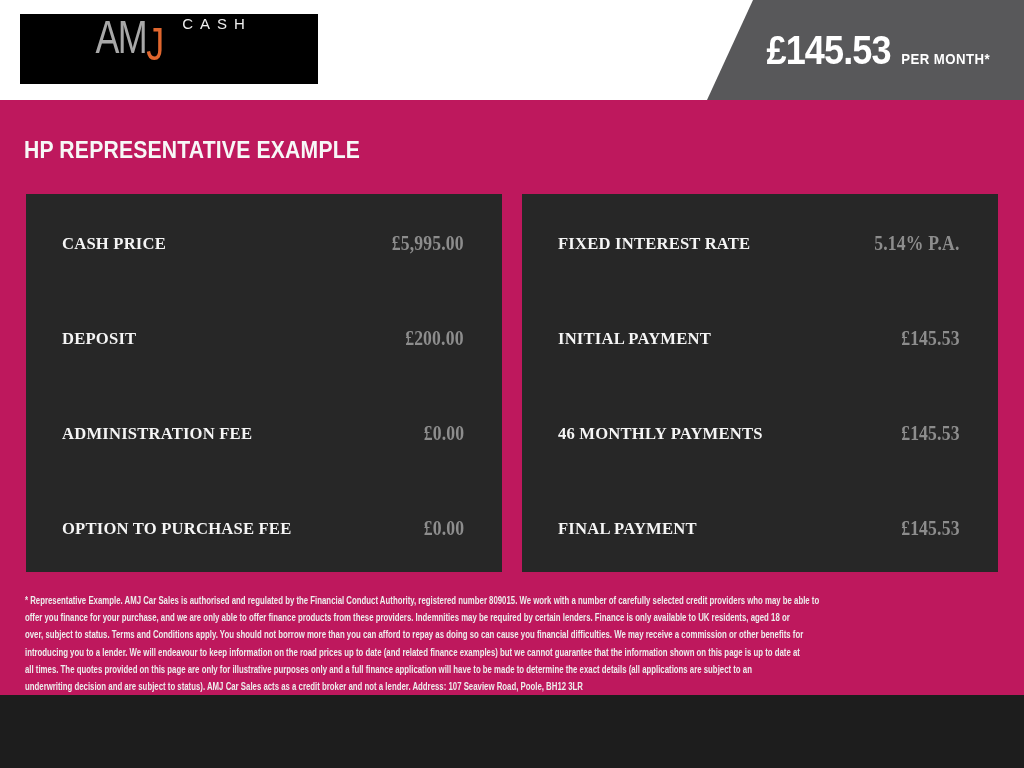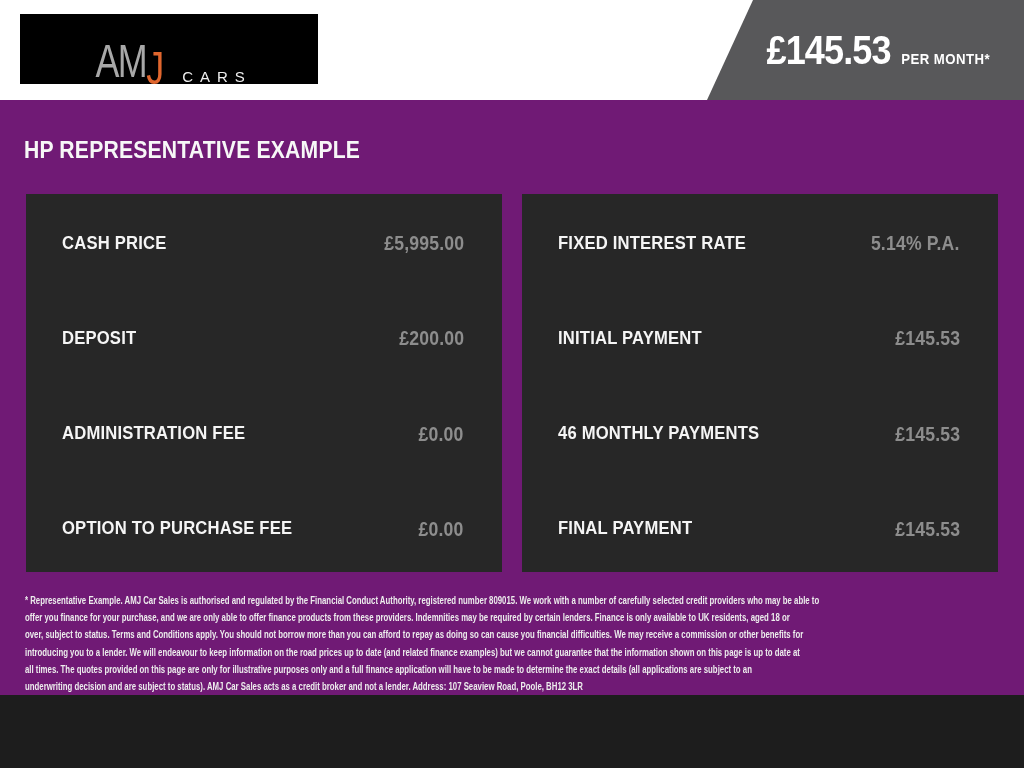--- a/index.html
+++ b/index.html
@@ -8,21 +8,21 @@
     background:#1d1d1d;
     font-family:"Liberation Sans", sans-serif;
     position:relative;
   }
   
   .header{
     position:relative;height:100px;background:#ffffff;overflow:hidden;
   }
   .logo-box{
     position:absolute;left:20px;top:14px;width:298px;height:70px;
-    background:#000000;display:flex;align-items:flex-end;justify-content:center;
+    background:#000000;display:flex;align-items:flex-start;justify-content:center;
   }
   .logo-amj{
     font-size:46px;font-weight:normal;letter-spacing:-2px;color:#a8a8a8;
     transform:scaleX(0.78);transform-origin:center;display:inline-block;line-height:1;
     white-space:nowrap;
   }
   .logo-j{
     color:#e0662e;display:inline-block;transform:translateY(7px);
   }
   .logo-cars{
@@ -39,28 +39,28 @@
     display:flex;align-items:baseline;transform:scaleX(0.88);transform-origin:center;
     padding-left:30px;white-space:nowrap;
   }
   .hero-amount{
     color:#ffffff;font-size:41px;font-weight:bold;letter-spacing:-1px;line-height:1;
   }
   .hero-per{
     color:#ffffff;font-size:15px;font-weight:bold;margin-left:12px;letter-spacing:0.5px;
   }
   
-  .main{position:relative;background:#701a75;}
+  .main{position:relative;background:#be185d;}
   .page-title{
     margin:0;padding:37px 0 0 26px;
     color:#f7f7f7;font-size:23px;font-weight:bold;letter-spacing:0.2px;
     transform:scaleX(0.92);transform-origin:left center;white-space:nowrap;
   }
   .panels{
-    display:flex;gap:20px;margin:30px 26px 0 26px;
+    display:flex;gap:20px;margin:30px 26px 0 26px;font-family:Liberation Serif, serif;
   }
   .panel{
     flex:1;height:378px;background:#272727;box-sizing:border-box;
     padding:36px 38px 30px 36px;
     display:flex;flex-direction:column;justify-content:space-between;
   }
   .finance-row{
     display:flex;justify-content:space-between;align-items:center;height:26px;
   }
   .finance-label{
@@ -79,21 +79,21 @@
     color:#ededed;font-size:11px;font-weight:bold;line-height:17.2px;
     transform:scaleX(0.71);transform-origin:left center;white-space:nowrap;
   }
 </style>
 </head>
 <body>
 
 <div class="header">
   <div class="logo-box">
     <span class="logo-amj"><span>AM</span><span class="logo-j">J</span></span>
-    <span class="logo-cars">CARS</span>
+    <span class="logo-cars">CASH</span>
   </div>
   <div class="hero-banner">
     <div class="hero-inner">
       <span class="hero-amount">£145.53</span>
       <span class="hero-per">PER MONTH*</span>
     </div>
   </div>
 </div>
 
 <div class="main">

